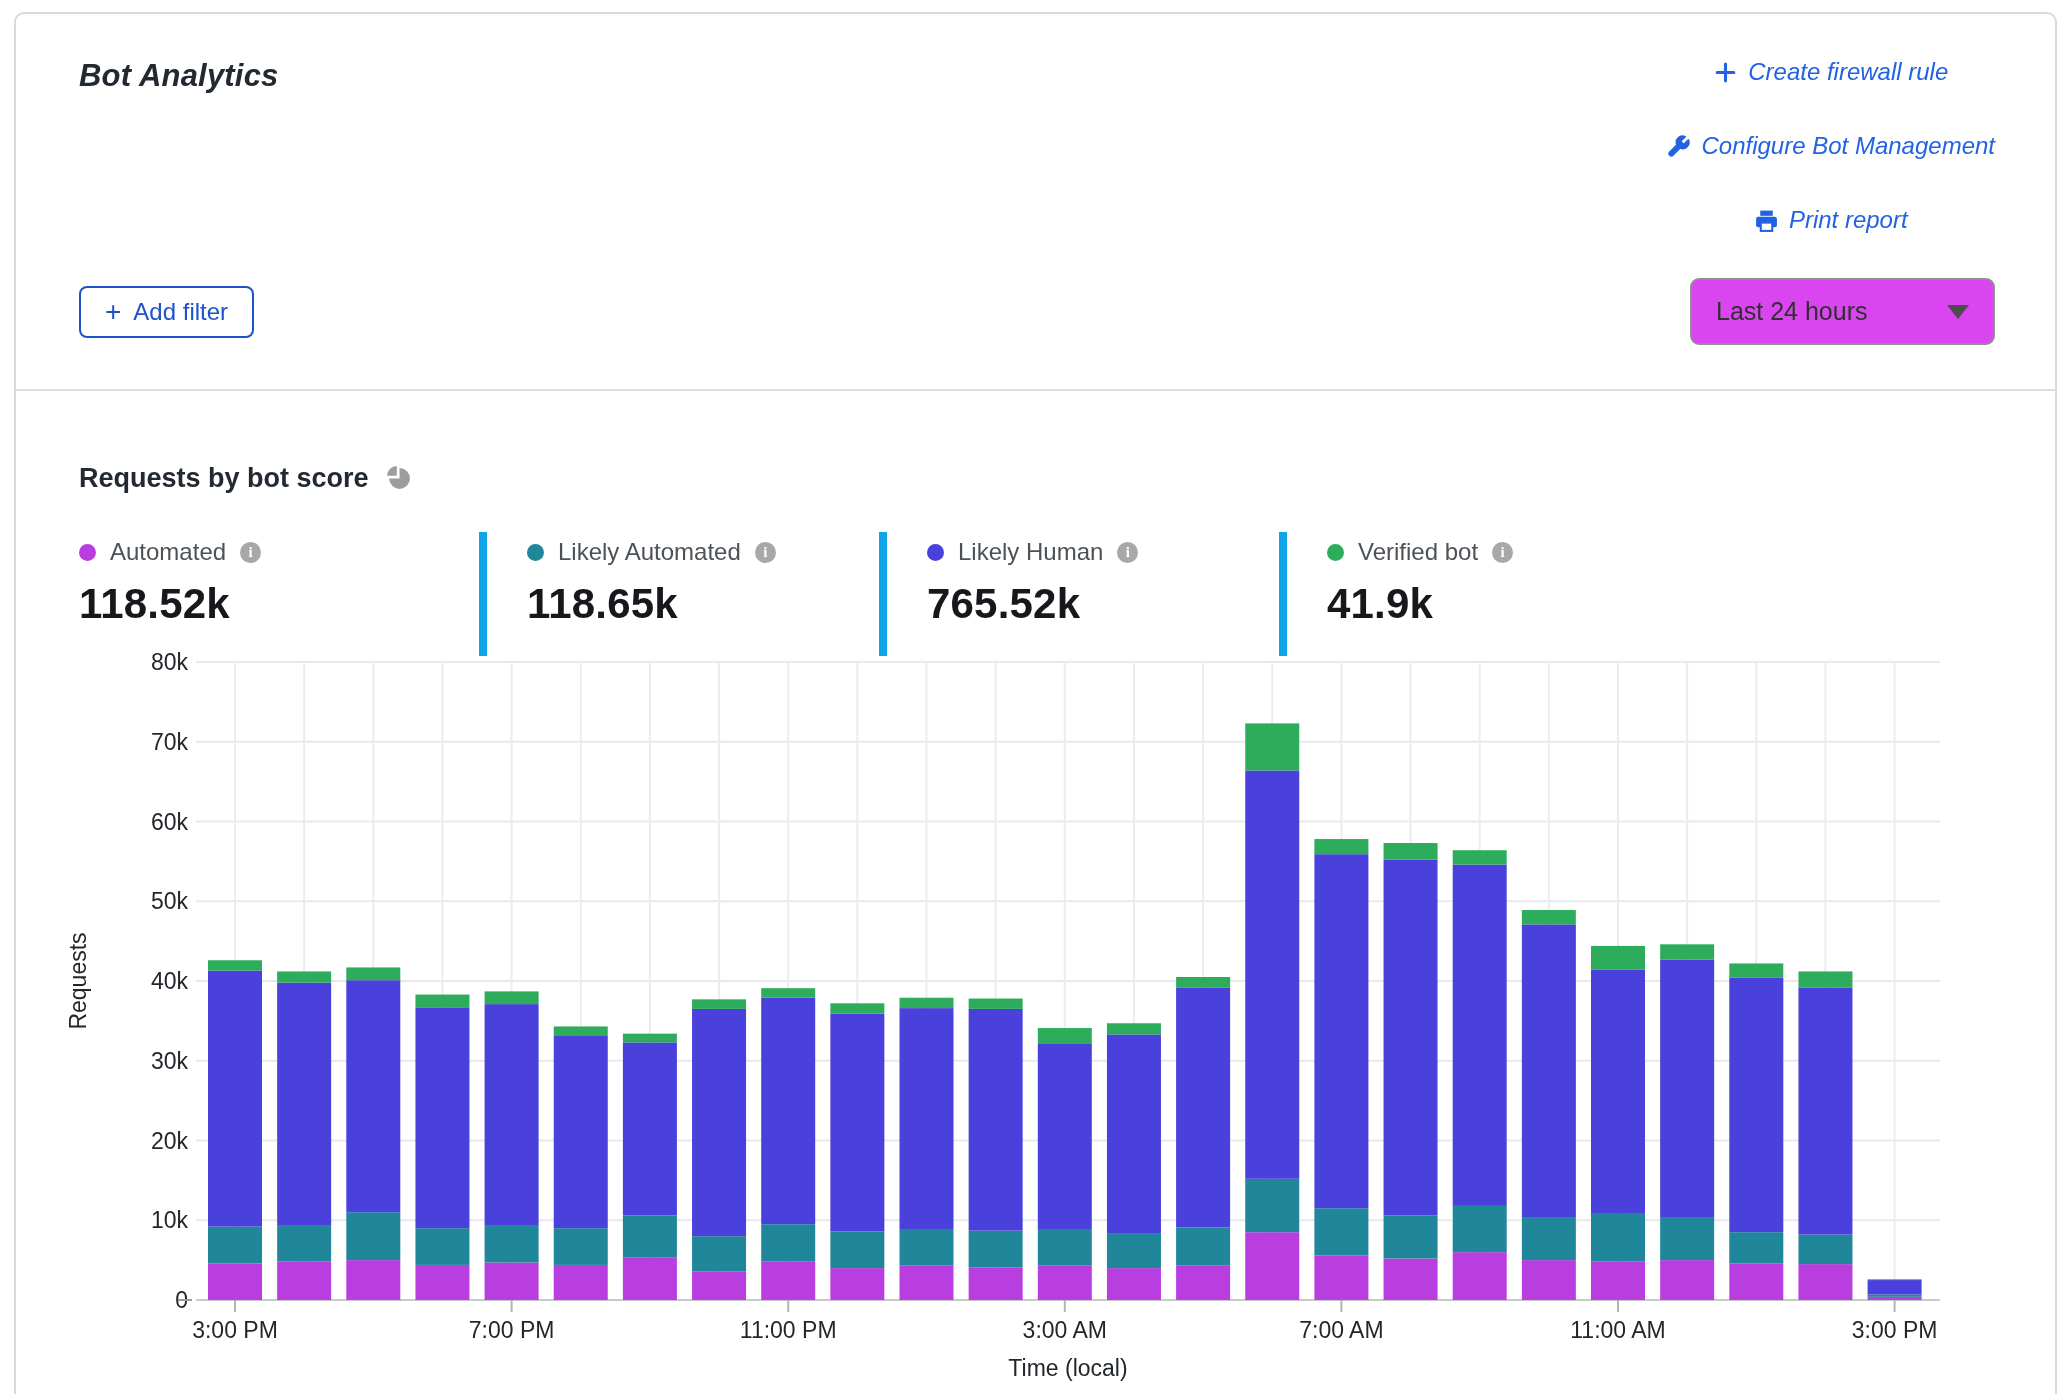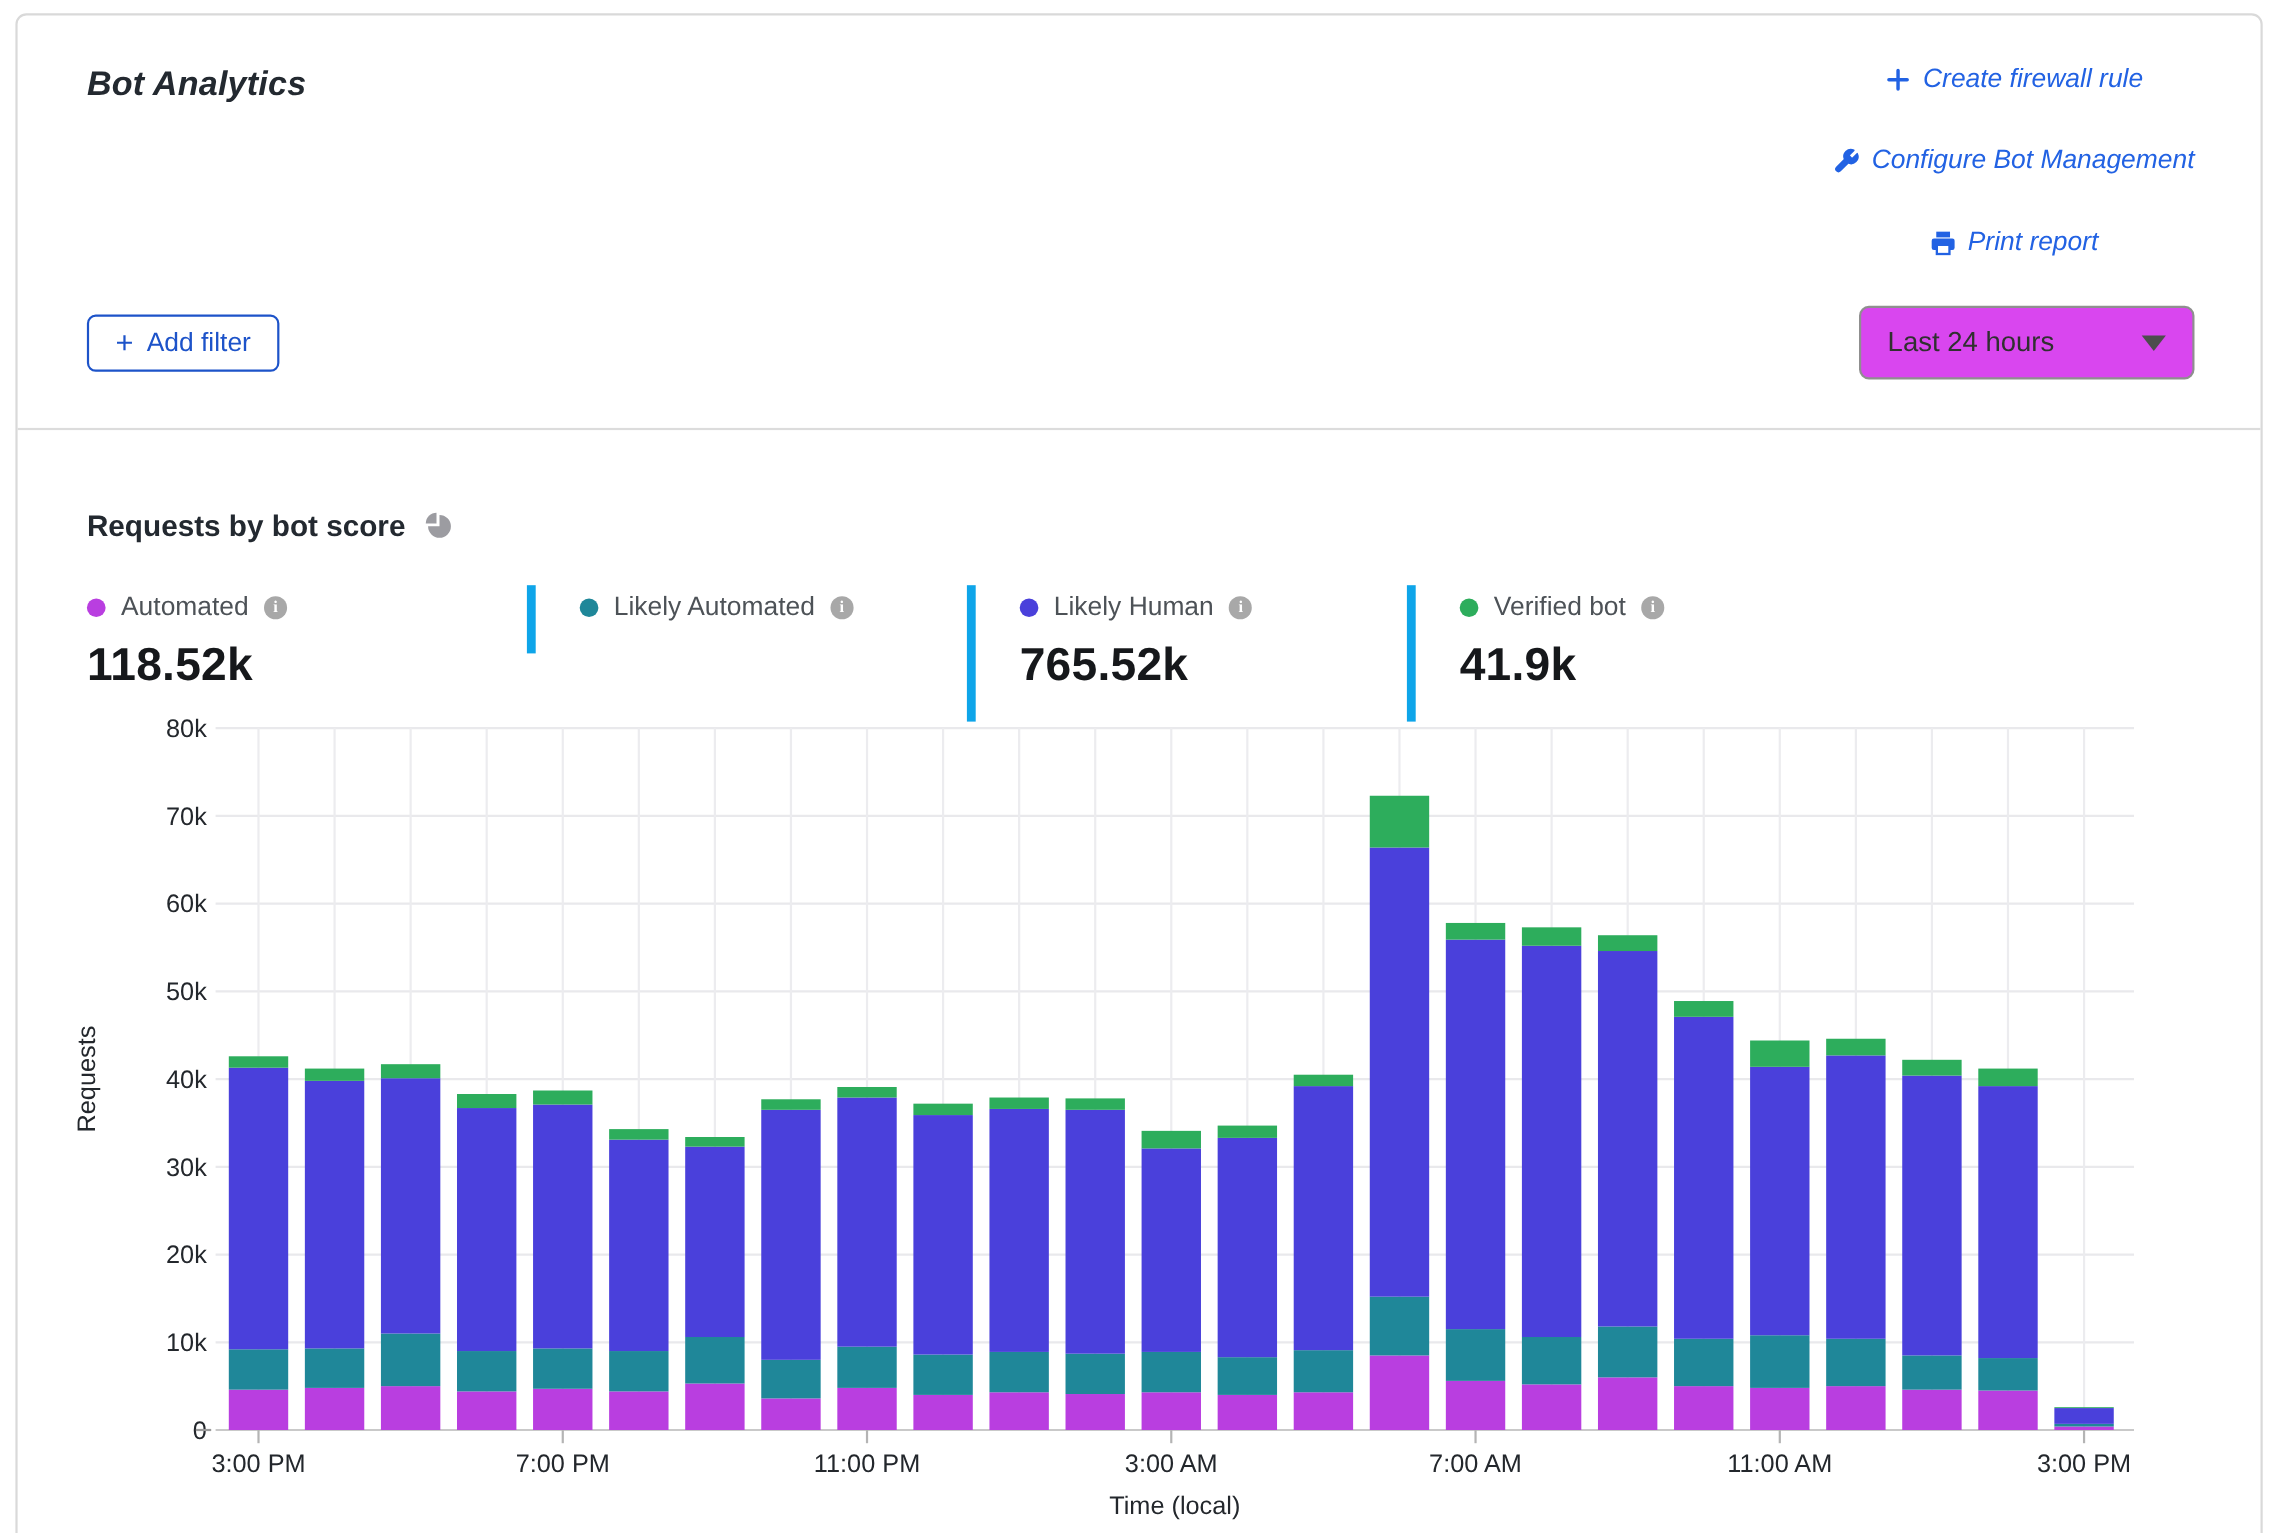--- a/index.html
+++ b/index.html
@@ -117,20 +117,21 @@
             <span class="info-icon">i</span>
           </div>
           <div class="stat-value">118.52k</div>
         </div>
         <div class="stat stat-2">
           <div class="stat-label-row">
             <span class="dot" style="background: rgb(31, 135, 153);"></span>
             <span>Likely Automated</span>
             <span class="info-icon">i</span>
           </div>
+          <div class="stat-value">118.65k</div>
         </div>
         <div class="stat stat-3">
           <div class="stat-label-row">
             <span class="dot" style="background: rgb(74, 64, 219);"></span>
             <span>Likely Human</span>
             <span class="info-icon">i</span>
           </div>
           <div class="stat-value">765.52k</div>
         </div>
         <div class="stat stat-4">

